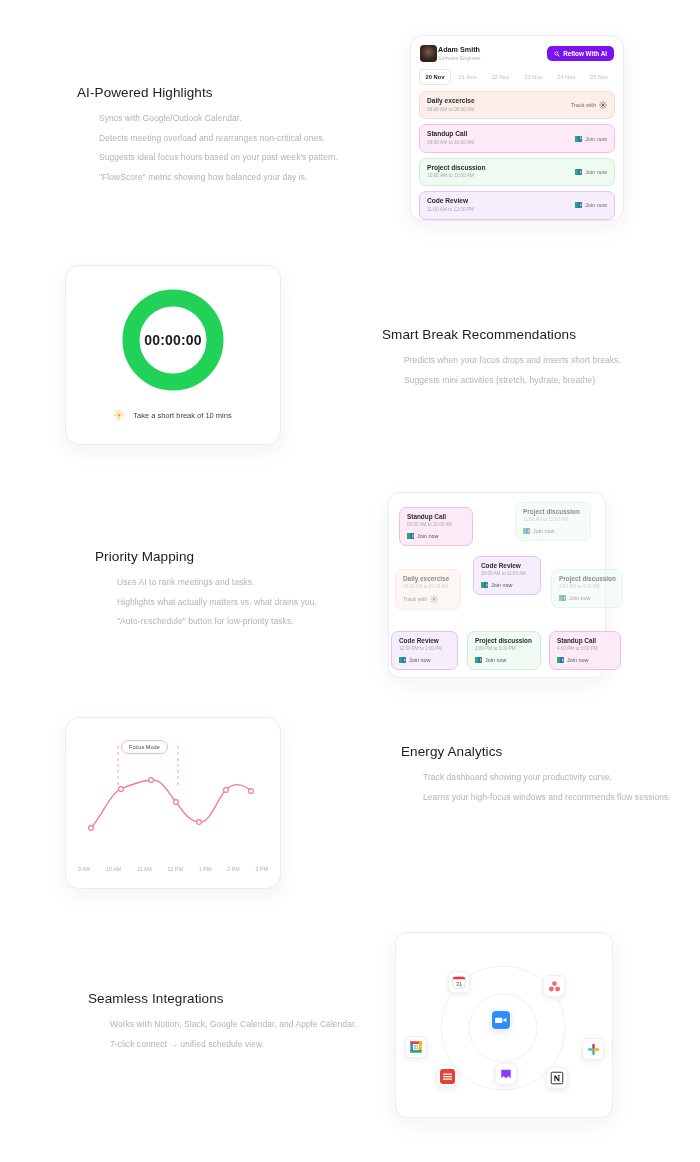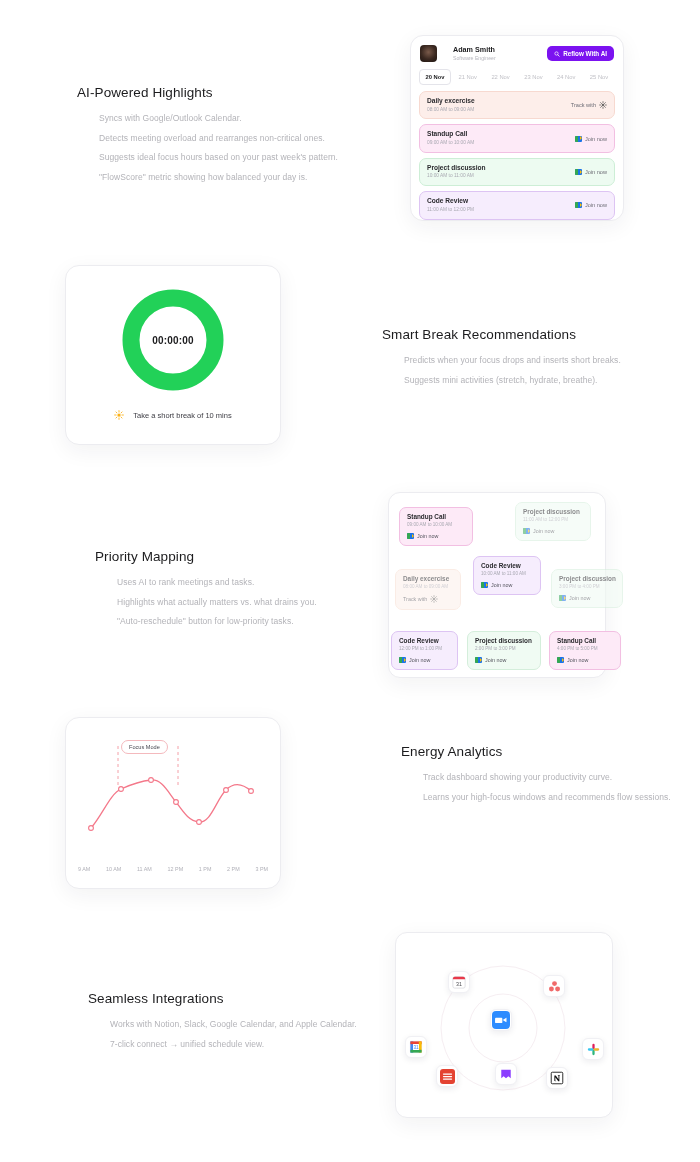--- a/index.html
+++ b/index.html
@@ -39,21 +39,21 @@
     border-radius: 14px;
     box-shadow: 0 6px 22px rgba(30,30,50,0.06);
   }
 
   
   #calendar-widget {
     left: 410px; top: 35px; width: 214px; height: 186px;
     border-radius: 13px; overflow: hidden; padding: 0;
   }
   .cal-head {
-    display: flex; align-items: center; gap: 16px;
+    display: flex; align-items: center; gap: 1px;
     padding: 9px 9px 7px 9px;
   }
   .avatar {
     width: 17px; height: 17px; border-radius: 4px;
     background: radial-gradient(circle at 50% 42%, #7a5a4a 0%, #3a2820 55%, #1d1410 100%);
     flex: 0 0 auto;
   }
   .cal-user { flex: 1 1 auto; line-height: 1; }
   .cal-user .nm { font-size: 7.2px; font-weight: 600; color: #1c1c1e; display:block; }
   .cal-user .rl { font-size: 5.2px; color: #b6b6bd; display:block; margin-top: 2px; }
@@ -103,21 +103,21 @@
                    border-top:2.2px solid transparent; border-bottom:2.2px solid transparent; }
   .track-ico { width: 8px; height: 8px; flex: 0 0 auto; display:block; }
 
   
   #timer-card { left: 65px; top: 265px; width: 216px; height: 180px; }
   .ring-wrap { position: absolute; left: 50%; top: 22px; transform: translateX(-50%); width: 104px; height: 104px; }
   .ring-wrap svg { display: block; }
   .timer-text {
     position: absolute; left: 0; top: 0; width: 100%; height: 100%;
     display: flex; align-items: center; justify-content: center;
-    font-size: 10px; font-weight: 700; color: #1c1c1e; letter-spacing: 0.2px;
+    font-size: 14px; font-weight: 700; color: #1c1c1e; letter-spacing: 0.2px;
   }
   .break-row {
     position: absolute; bottom: 24px; left: 0; width: 100%;
     display: flex; align-items: center; justify-content: center; gap: 9px;
   }
   .break-row .bt { font-size: 7.5px; color: #3d3d44; }
   .sun-ico { width: 10px; height: 10px; display:block; }
 
   
   #priority-card { left: 388px; top: 492px; width: 218px; height: 186px; border-radius: 12px; }

